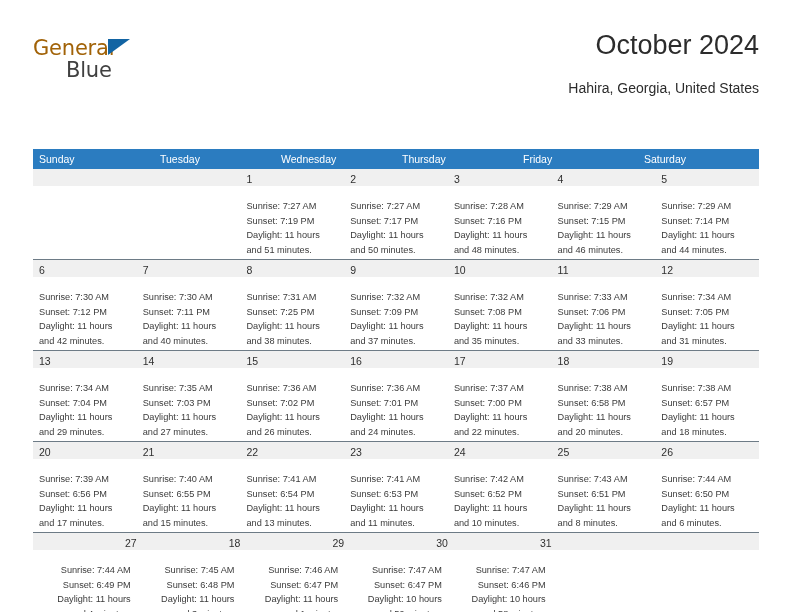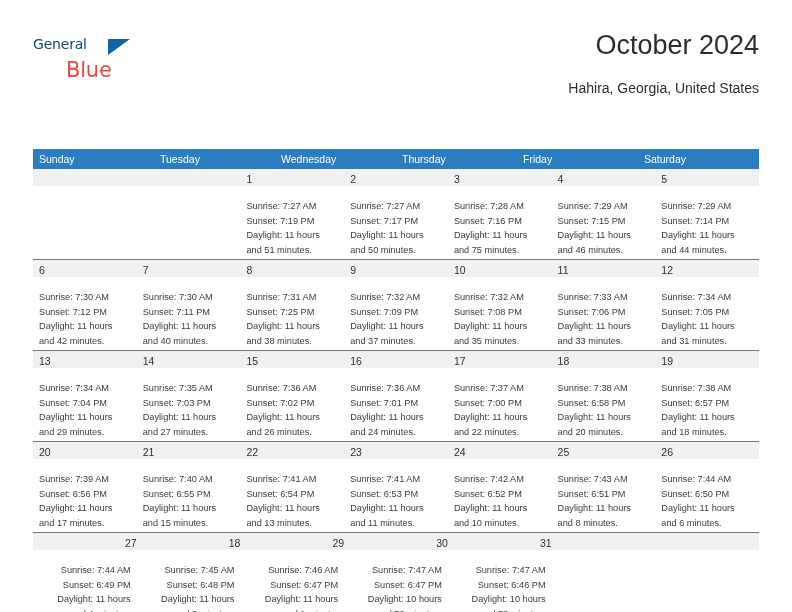--- a/index.html
+++ b/index.html
@@ -32,41 +32,41 @@
     position: absolute;
     left: 0;
     top: 8px;
     width: 220px;
     height: 56px;
   }
   .logo-general {
     position: absolute;
     left: 0;
     top: 0;
-    font-size: 14px;
+    font-size: 21px;
     letter-spacing: -0.2px;
-    color: #0c4a6e;
+    color: #a16207;
     font-family: "DejaVu Sans", sans-serif;
   }
   .logo-triangle {
     position: absolute;
     left: 75px;
     top: 3px;
     width: 0;
     height: 0;
     border-left: 22px solid #1264a3;
     border-bottom: 16px solid transparent;
   }
   .logo-blue {
     position: absolute;
     left: 33px;
     top: 22px;
     font-size: 21px;
     letter-spacing: -0.2px;
-    color: #ef4444;
+    color: #404040;
     font-family: "DejaVu Sans", sans-serif;
   }
   .title-block {
     position: absolute;
     right: 0;
     top: 0;
     text-align: right;
   }
   .cal-title {
     font-size: 27px;
@@ -200,21 +200,21 @@
               <div class="line">Daylight: 11 hours</div>
               <div class="line">and 50 minutes.</div>
             </div>
           </div>
           <div class="cell">
             <div class="daynum-band"><span class="daynum">3</span></div>
             <div class="detail">
               <div class="line">Sunrise: 7:28 AM</div>
               <div class="line">Sunset: 7:16 PM</div>
               <div class="line">Daylight: 11 hours</div>
-              <div class="line">and 75 minutes.</div>
+              <div class="line">and 48 minutes.</div>
             </div>
           </div>
           <div class="cell">
             <div class="daynum-band"><span class="daynum">4</span></div>
             <div class="detail">
               <div class="line">Sunrise: 7:29 AM</div>
               <div class="line">Sunset: 7:15 PM</div>
               <div class="line">Daylight: 11 hours</div>
               <div class="line">and 46 minutes.</div>
             </div>

